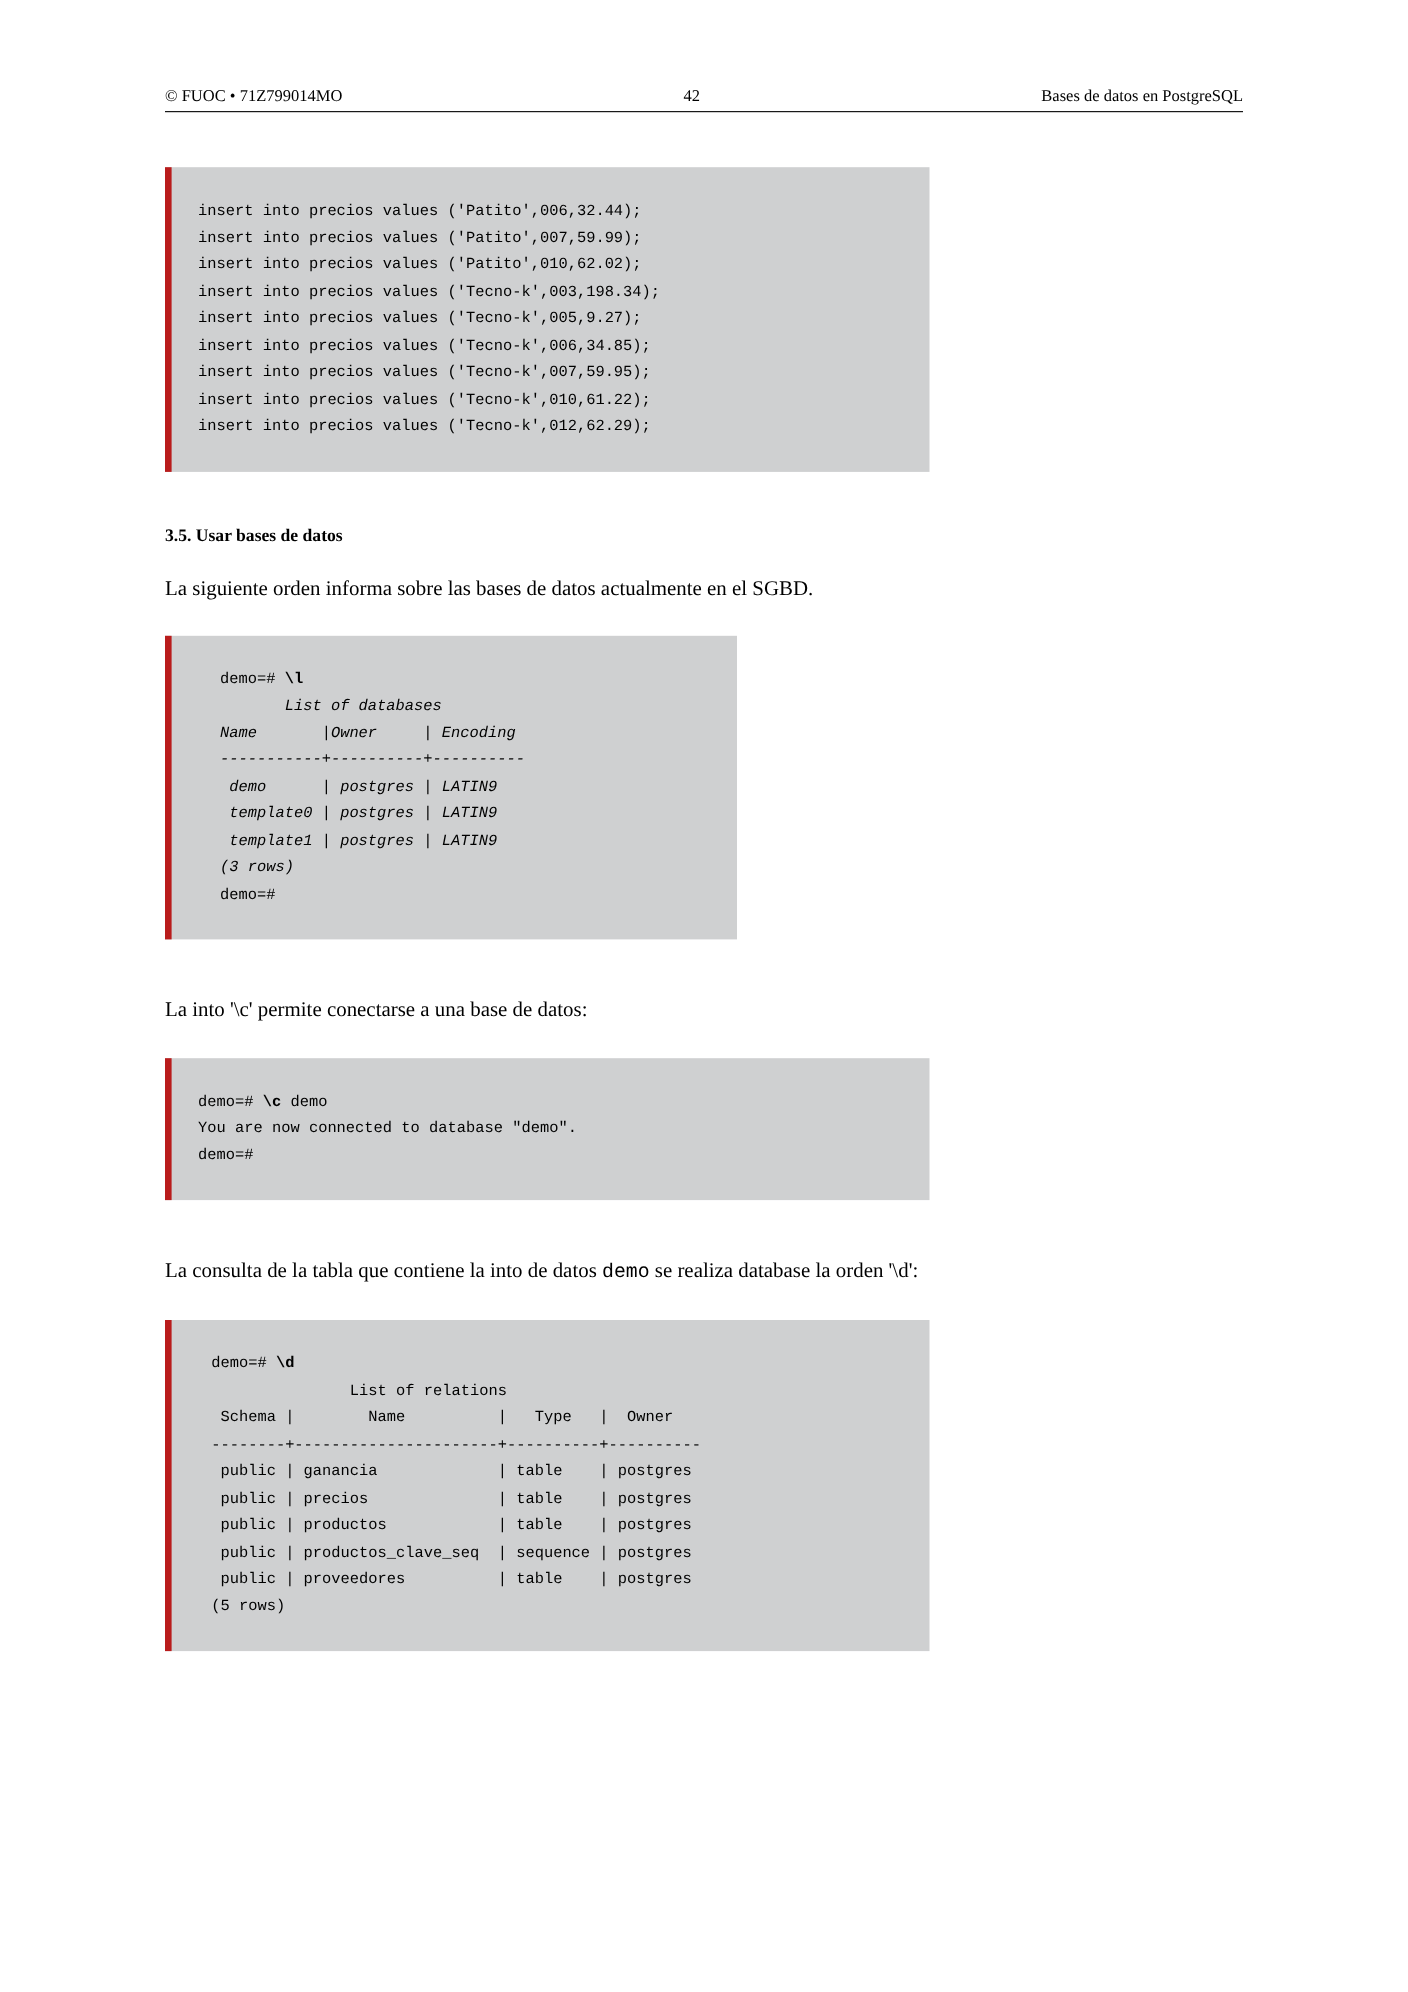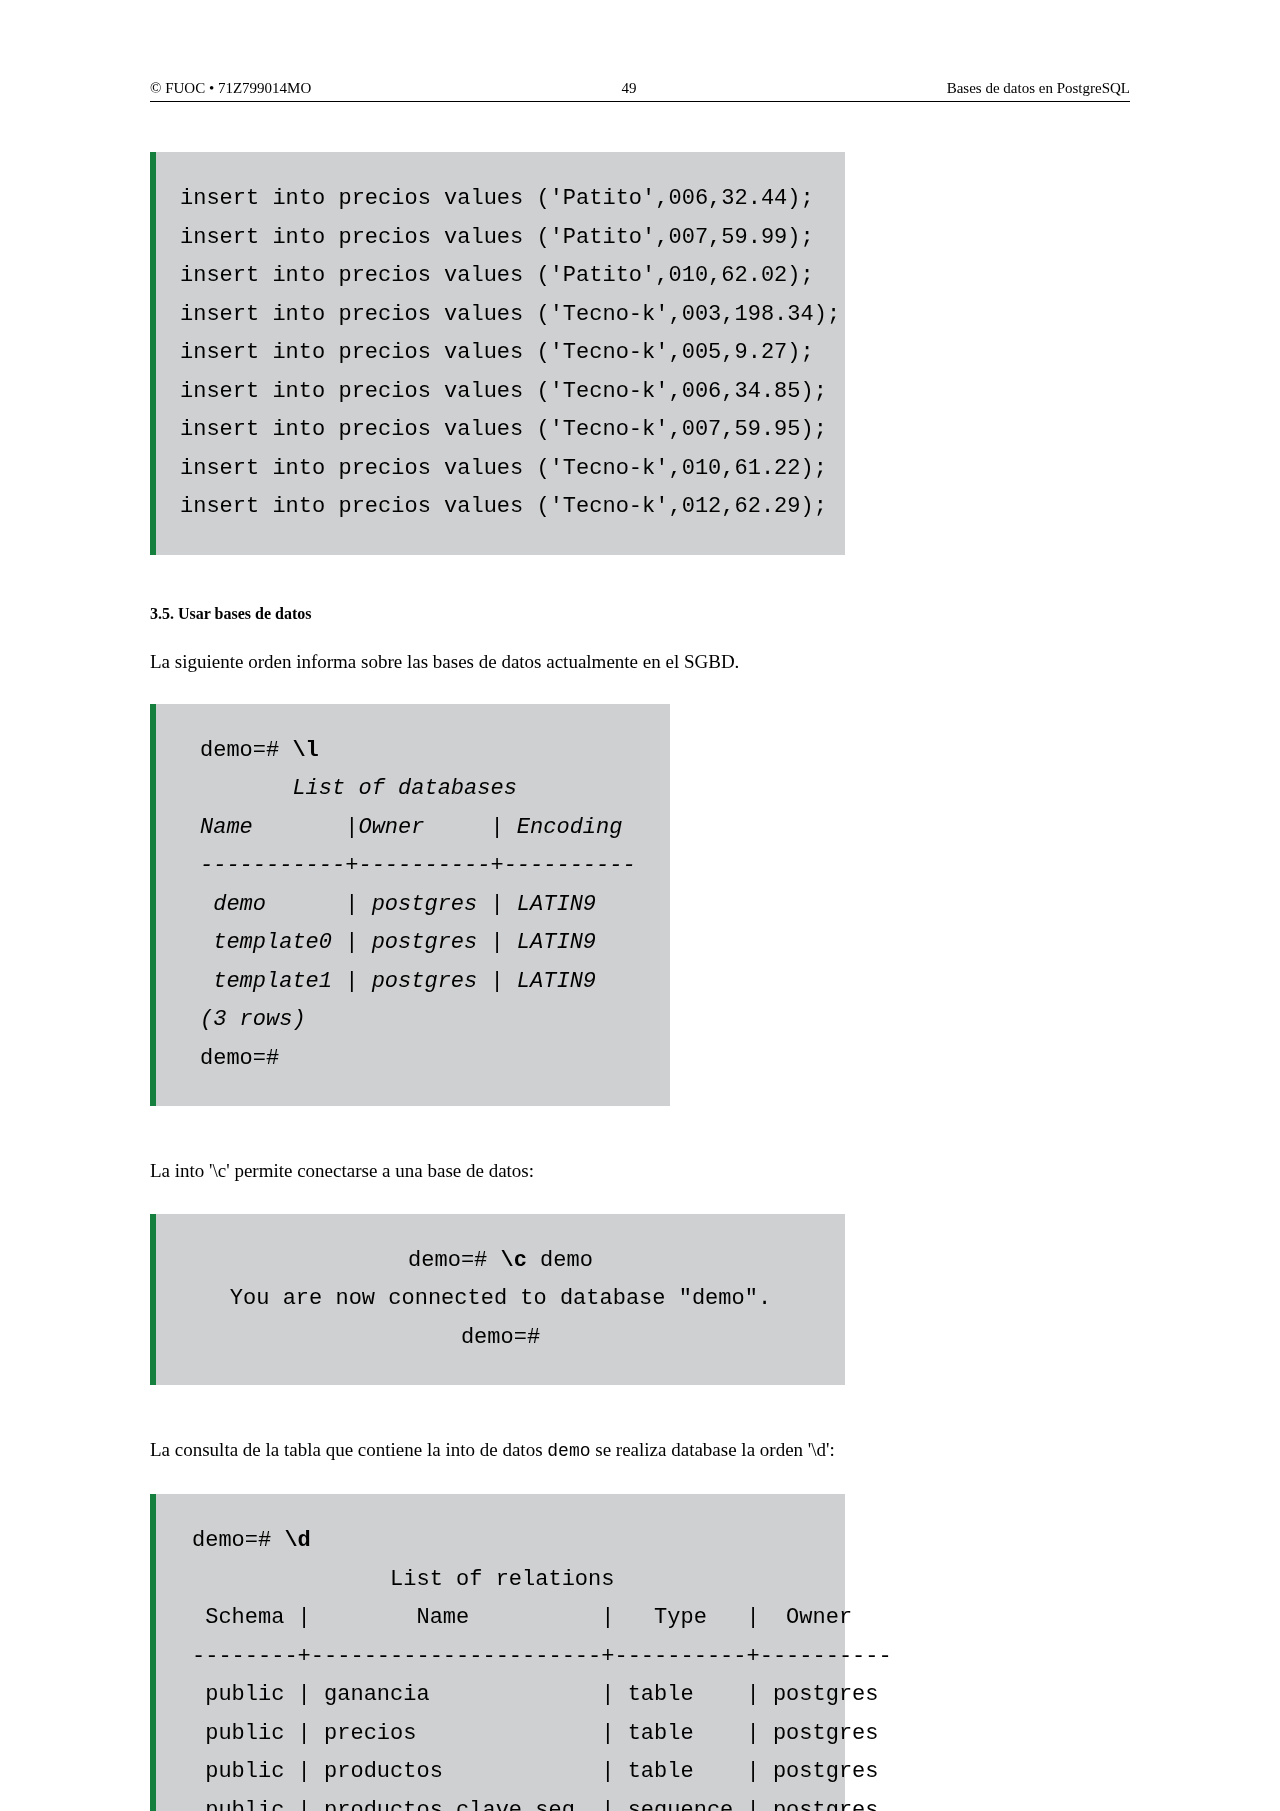--- a/index.html
+++ b/index.html
@@ -19,24 +19,24 @@
       display: flex;
       justify-content: space-between;
       align-items: baseline;
       border-bottom: 1px solid #000;
       padding-bottom: 4px;
       margin-bottom: 50px;
       font-size: 15px;
     }
     .code-block {
       background: #cfd0d1;
-      border-left: 6px solid #15803d;
+      border-left: 6px solid #b91c1c;
       padding: 28px 24px;
       font-family: 'Courier New', Courier, monospace;
-      font-size: 22px;
+      font-size: 14px;
       line-height: 1.75;
       white-space: pre;
       margin-bottom: 50px;
       color: #000;
       width: 695px;
     }
     .code-block .bold-cmd {
       font-weight: bold;
     }
     .code-block .italic-out {
@@ -59,21 +59,21 @@
     .mono-inline {
       font-family: 'Courier New', Courier, monospace;
       font-size: 18px;
     }
   </style>
 </head>
 <body>
 
 <div class="header">
   <span>© FUOC • 71Z799014MO</span>
-  <span>49</span>
+  <span>42</span>
   <span>Bases de datos en PostgreSQL</span>
 </div>
 
 <div class="code-block"><span>insert into precios values ('Patito',006,32.44);</span>
 <span>insert into precios values ('Patito',007,59.99);</span>
 <span>insert into precios values ('Patito',010,62.02);</span>
 <span>insert into precios values ('Tecno-k',003,198.34);</span>
 <span>insert into precios values ('Tecno-k',005,9.27);</span>
 <span>insert into precios values ('Tecno-k',006,34.85);</span>
 <span>insert into precios values ('Tecno-k',007,59.95);</span>
@@ -89,21 +89,21 @@
 <span class="italic-out">Name       |Owner     | Encoding</span>
 <span class="italic-out">-----------+----------+----------</span>
 <span class="italic-out"> demo      | postgres | LATIN9</span>
 <span class="italic-out"> template0 | postgres | LATIN9</span>
 <span class="italic-out"> template1 | postgres | LATIN9</span>
 <span class="italic-out">(3 rows)</span>
 <span>demo=#</span></div>
 
 <p class="body-text">La into '\c' permite conectarse a una base de datos:</p>
 
-<div class="code-block" style="width:695px;text-align:center;"><span>demo=# </span><span class="bold-cmd">\c</span><span> demo</span>
+<div class="code-block" style="width:695px;"><span>demo=# </span><span class="bold-cmd">\c</span><span> demo</span>
 <span>You are now connected to database "demo".</span>
 <span>demo=#</span></div>
 
 <p class="body-text"><span>La consulta de la tabla que contiene la into de datos </span><span class="mono-inline">demo</span><span> se realiza database la orden '\d':</span></p>
 
 <div class="code-block" style="width:695px; margin-bottom:0;padding-left:36px;"><span>demo=# </span><span class="bold-cmd">\d</span>
 <span>               List of relations</span>
 <span> Schema |        Name          |   Type   |  Owner</span>
 <span>--------+----------------------+----------+----------</span>
 <span> public | ganancia             | table    | postgres</span>

